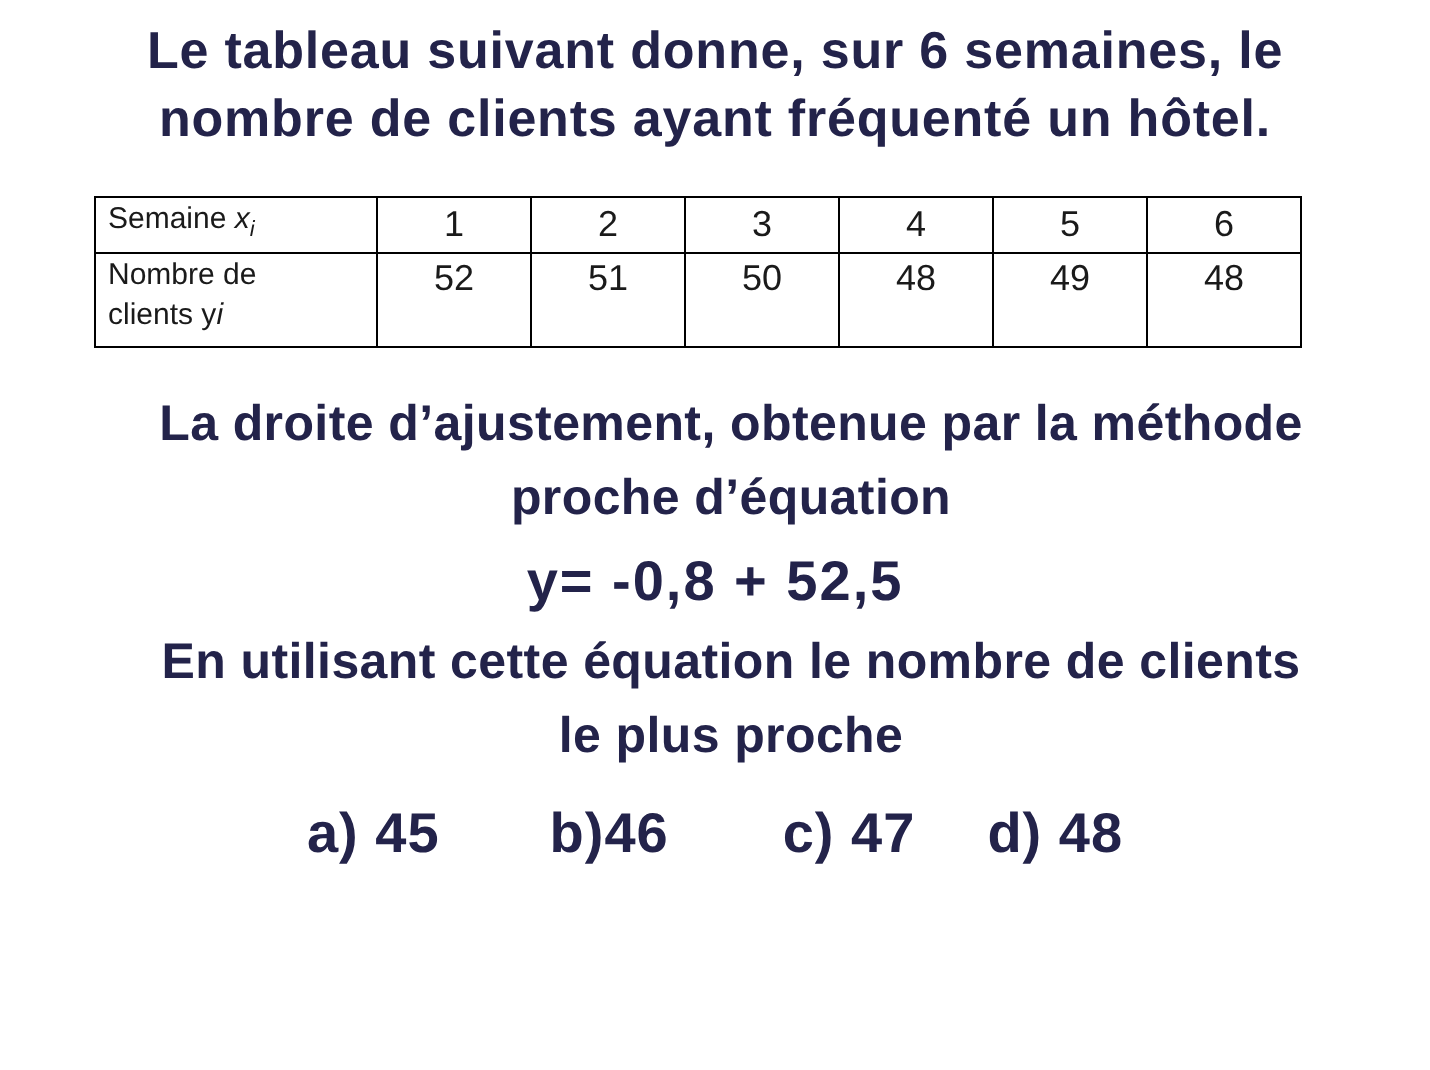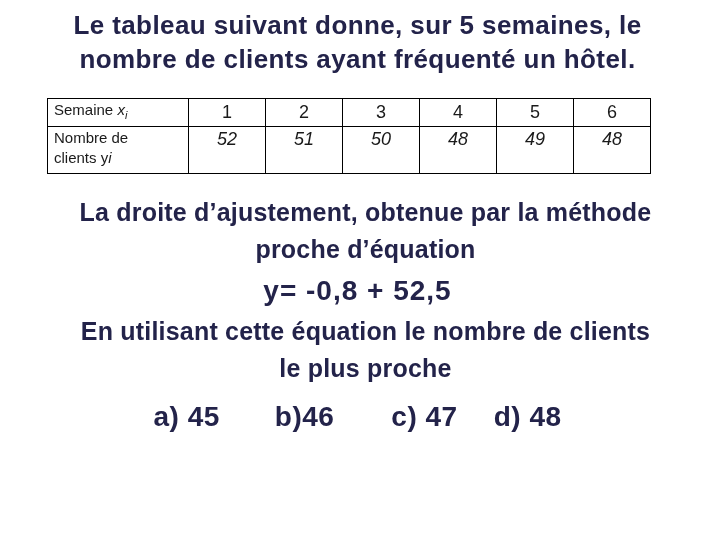--- a/index.html
+++ b/index.html
@@ -60,41 +60,41 @@
     vertical-align: top;
   }
   td.num {
     width: 76px;
     text-align: center;
     font-size: 18px;
     padding: 0;
   }
   tr.r1 td { height: 24px; }
   tr.r2 td { height: 44px; vertical-align: top; margin-top: 24px; }
-  tr.r2 td.num { padding-top: 2px; font-style: italic; }
+  tr.r2 td.num { padding-top: 2px; }
   sub { font-size: 11px; }
   .options {
     margin-top: 14px;
     display: flex;
     justify-content: center;
     font-size: 28px;
     font-weight: 700;
     letter-spacing: 0.5px;
   }
   .opt:nth-child(2) { margin-left: 55px; }
   .opt:nth-child(3) { margin-left: 57px; }
   .opt:nth-child(4) { margin-left: 36px; }
 </style>
 </head>
 <body>
 
 <div>
 
   <div class="title">
-    <div class="line">Le tableau suivant donne, sur 5 semaines, le</div>
+    <div class="line">Le tableau suivant donne, sur 6 semaines, le</div>
     <div class="line">nombre de clients ayant fréquenté un hôtel.</div>
   </div>
 
   <table>
     <tbody>
         <tr class="r1">
       <td class="lbl"><span>Semaine </span><i>x</i><i><sub>i</sub></i></td>
       <td class="num">1</td>
       <td class="num">2</td>
       <td class="num">3</td>

